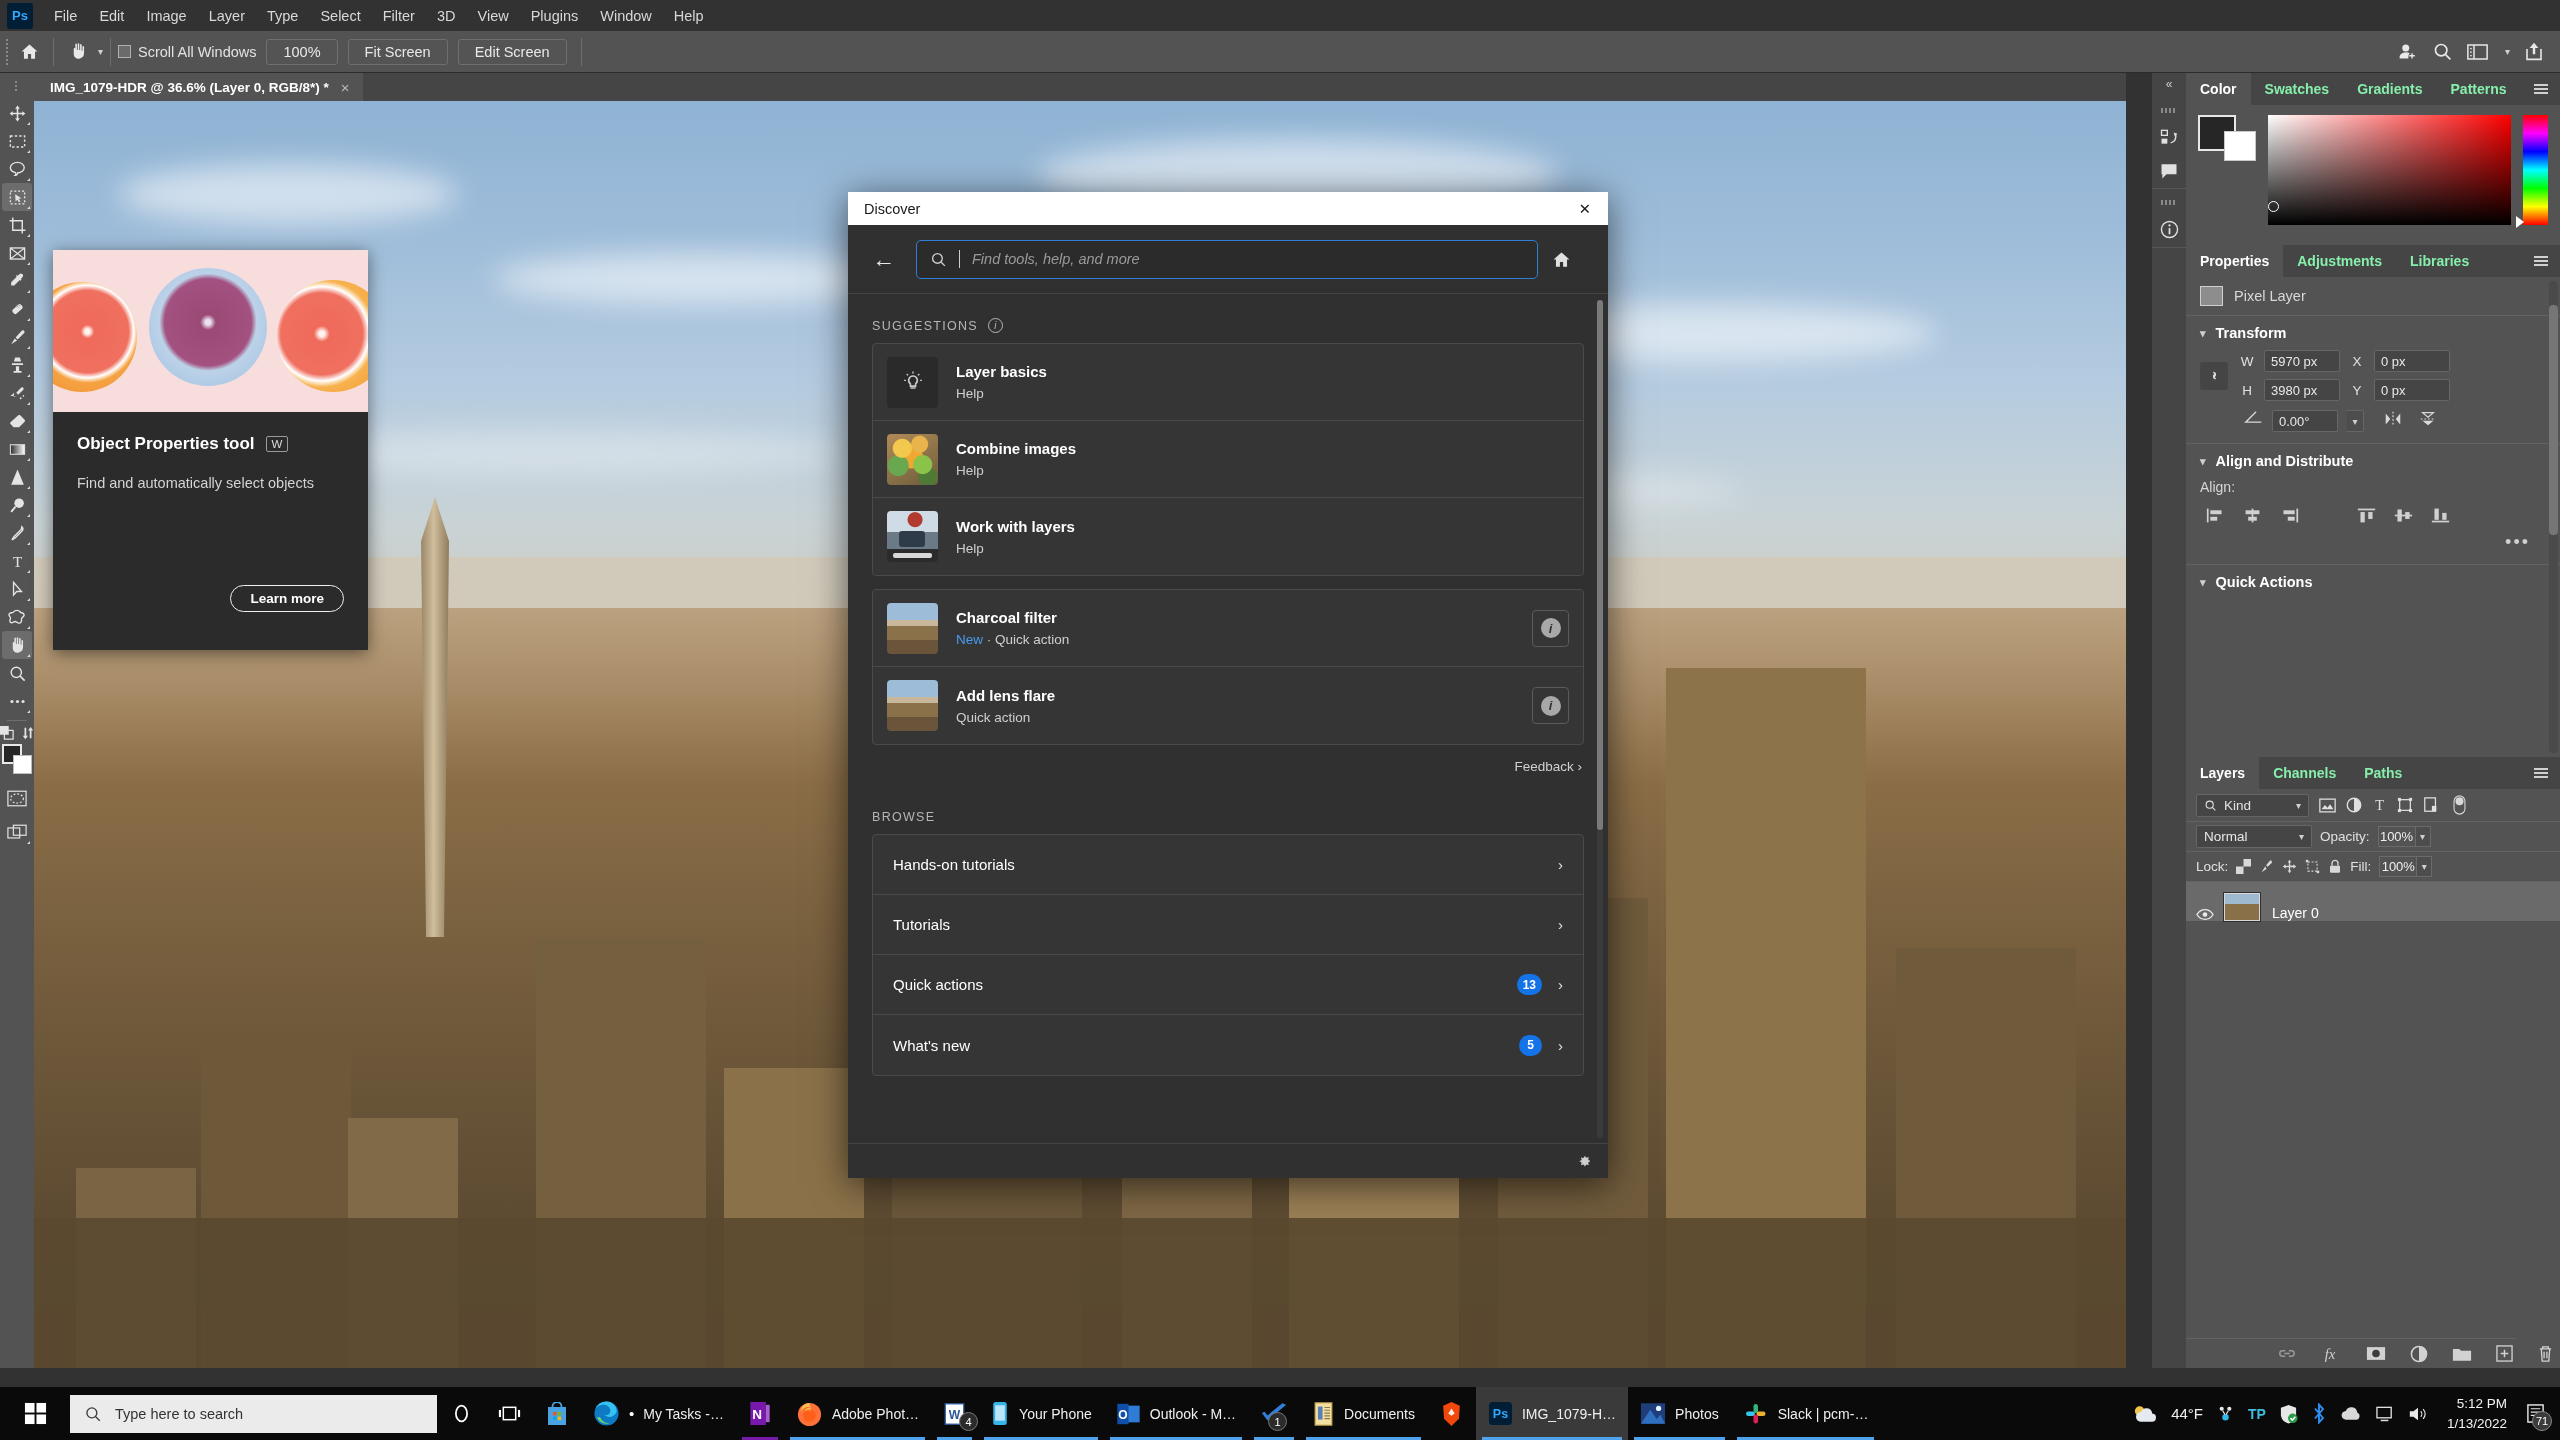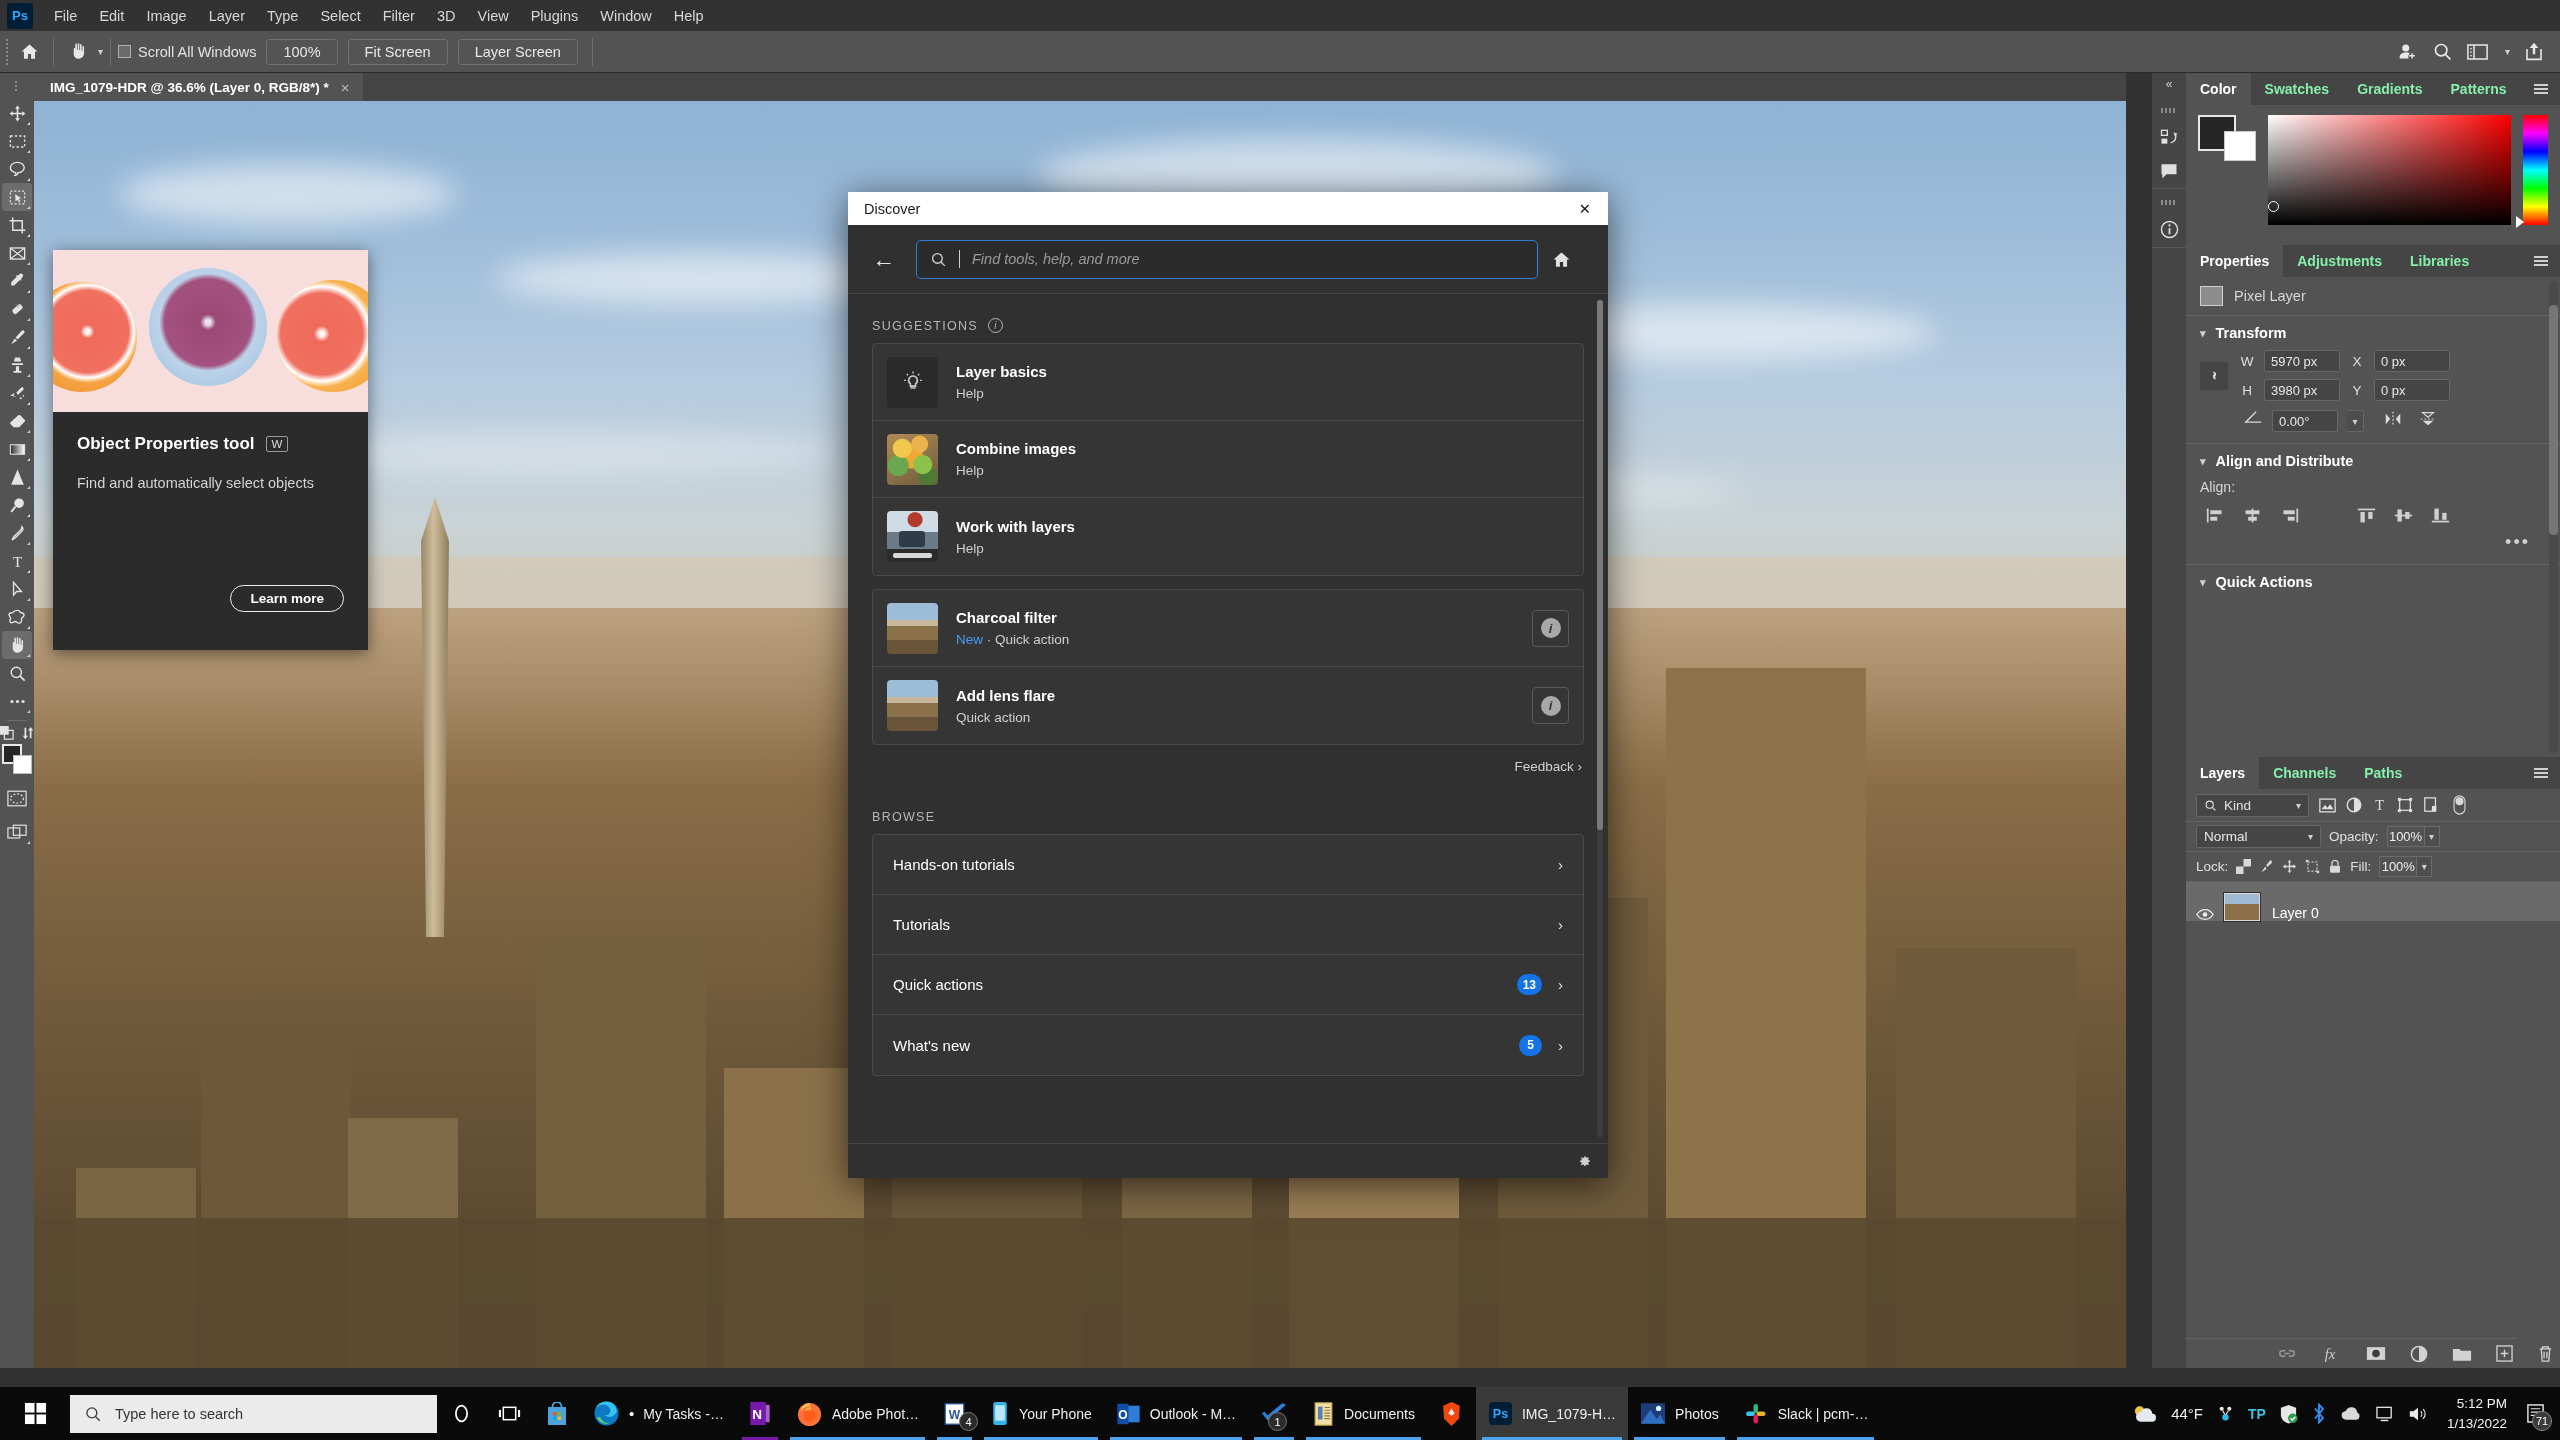--- a/index.html
+++ b/index.html
@@ -235,21 +235,21 @@
 
   
   .lay-filter { height:32px; display:flex; align-items:center; gap:10px; padding:0 10px;
     background:#535353; }
   .kind-sel { width:113px; height:23px; background:#454545; border:1px solid #666;
     border-radius:2px; display:flex; align-items:center; gap:7px; padding:0 7px;
     color:#e2e2e2; font-size:13.5px; }
   .kind-sel .cv { margin-left:auto; font-size:10px; color:#cfcfcf; }
   .lay-row2 { height:30px; display:flex; align-items:center; gap:8px; padding:0 10px;
     border-top:1px solid #636363; }
-  .blend-sel { width:125px; height:23px; background:#454545; border:1px solid #666;
+  .blend-sel { width:116px; height:23px; background:#454545; border:1px solid #666;
     border-radius:2px; display:flex; align-items:center; padding:0 7px; color:#e8e8e8;
     font-size:13.5px; }
   .blend-sel .cv { margin-left:auto; font-size:10px; color:#cfcfcf; }
   .lab-s { color:#e0e0e0; font-size:13.5px; }
   .num-in { width:38px; height:21px; background:#535353; border:1px solid #6a6a6a;
     color:#efefef; font-size:13px; display:flex; align-items:center; justify-content:center; }
   .num-dd { width:15px; height:21px; display:flex; align-items:center; justify-content:center;
     color:#cfcfcf; font-size:10px; background:#4d4d4d; border:1px solid #6a6a6a; border-left:none; }
   .layer-item { height:40px; display:flex; align-items:flex-end; gap:0;
     background:#6a6a6a; border-top:1px solid #636363; }
@@ -325,21 +325,21 @@
         </svg>
     </div>
     <div class="chev">▾</div>
     <div class="opt-sep"></div>
     <div class="opt-check">
       <div class="cbox"></div>
       <span>Scroll All Windows</span>
     </div>
     <button class="opt-btn">100%</button>
     <button class="opt-btn">Fit Screen</button>
-    <button class="opt-btn">Layer Screen</button>
+    <button class="opt-btn">Edit Screen</button>
     <div class="opt-sep" style="margin-left:14px"></div>
     <div class="tr-icons">
       <div>
         <svg width="21" height="21" viewBox="0 0 24 24">
             <circle cx="10" cy="8" r="4" fill="#e8e8e8"></circle>
             <path fill="#e8e8e8" d="M10 13c-4 0-7 2.2-7 5v2h10v-2c0-1.5.6-2.9 1.6-4A11 11 0 0 0 10 13z"></path>
             <path fill="#e8e8e8" d="M18 14h-1.6v2H14v1.6h2.4V20H18v-2.4h2.4V16H18z"></path>
           </svg>
       </div>
       <div>

